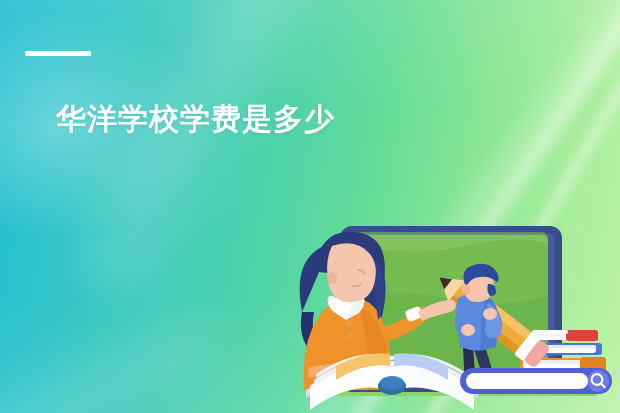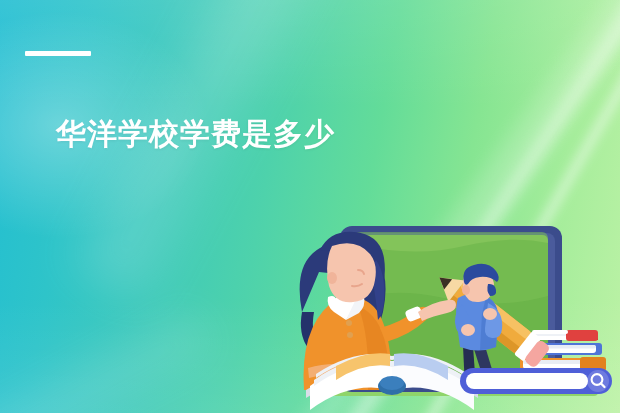--- a/index.html
+++ b/index.html
@@ -102,21 +102,21 @@
     left: 25px;
     top: 51px;
     width: 66px;
     height: 5px;
     background: #ffffff;
     border-radius: 1px;
   }
   .headline {
     position: absolute;
     left: 56px;
-    top: 113px;
+    top: 98px;
     width: 420px;
     color: #ffffff;
     font-size: 30px;
     line-height: 42px;
     font-weight: bold;
     letter-spacing: 1px;
     text-shadow: 0 1px 3px rgba(0,0,0,0.07);
     white-space: pre-wrap;
   }
 

